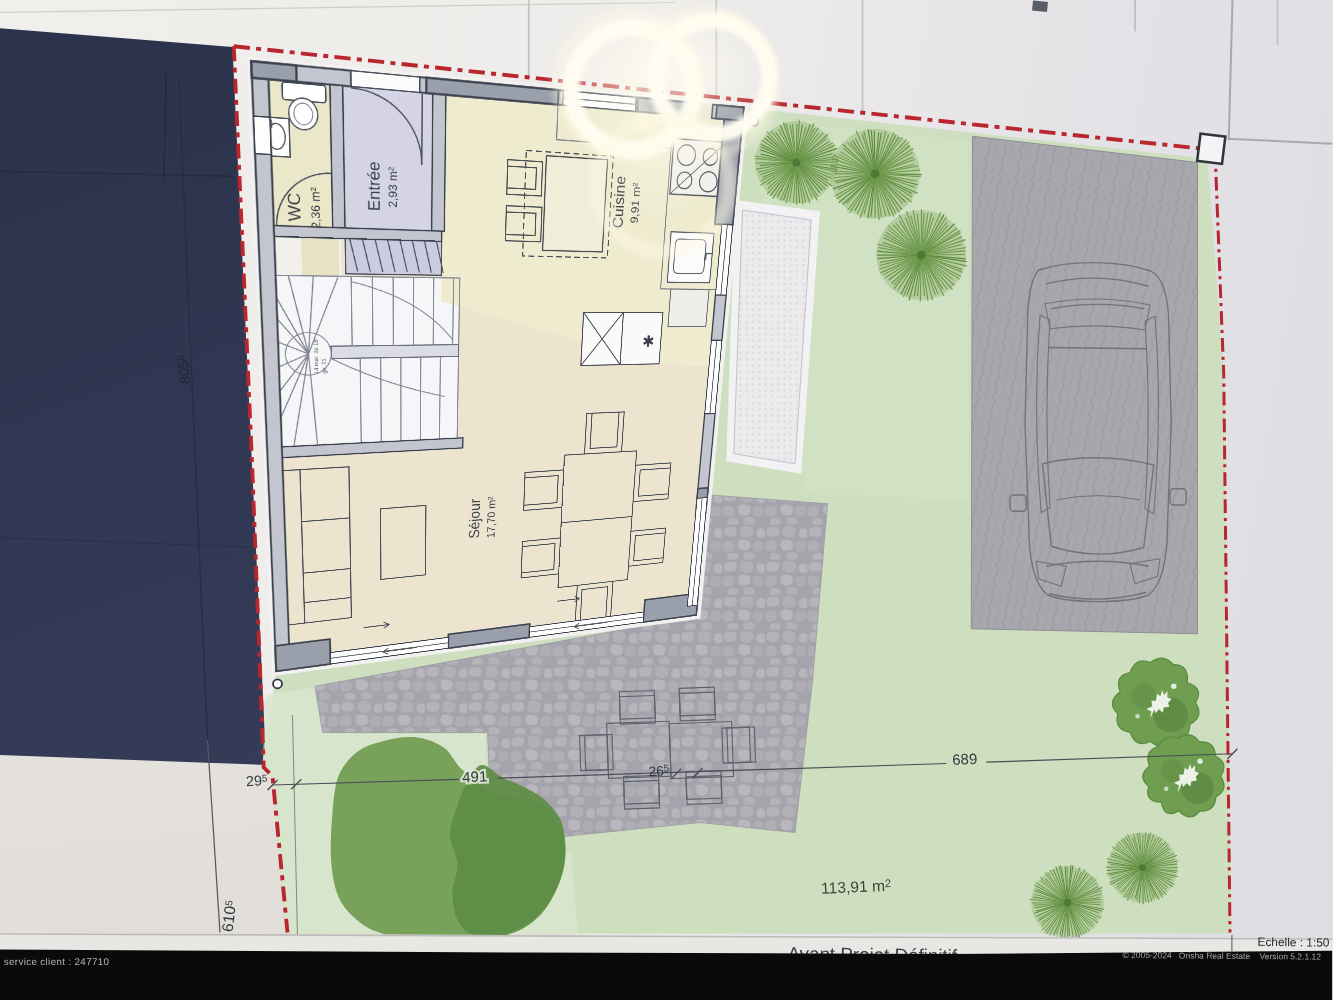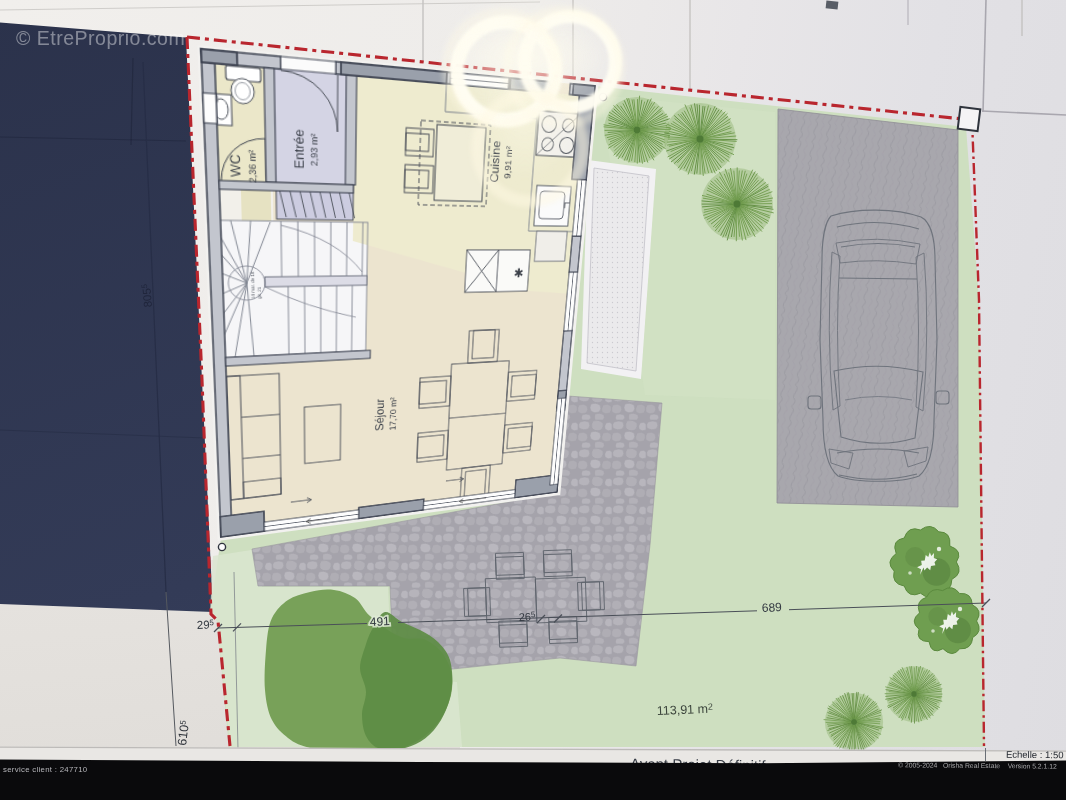--- a/index.html
+++ b/index.html
@@ -725,21 +725,20 @@
         </g>
       </svg></div>
 <div id="strip"></div>
 <div id="stripline"></div>
 <div class="t" id="avant">Avant Projet Définitif</div>
 <div class="t" id="echbox"></div>
 <div class="t" id="ech">Echelle : 1:50</div>
 <div id="blackbar"></div>
 <div class="t" id="copyr">© 2005-2024&nbsp;&nbsp;&nbsp;Orisha Real Estate&nbsp;&nbsp;&nbsp;&nbsp;Version 5.2.1.12</div>
 <div class="t" id="svcli">service client : 247710</div>
-<div class="t" id="wm">© EtreProprio.com</div>
 </div>
 <div class="flare" id="fg"></div>
 <div class="flare" id="f1"></div>
 <div class="flare" id="f2"></div>
 <div class="flare" id="f3"></div>
 <div class="flare" id="fg2"></div>
 <div class="flare" id="fg3"></div>
 <div class="flare" id="f4"></div>
 <div class="flare" id="f5"></div>
 </body></html>

